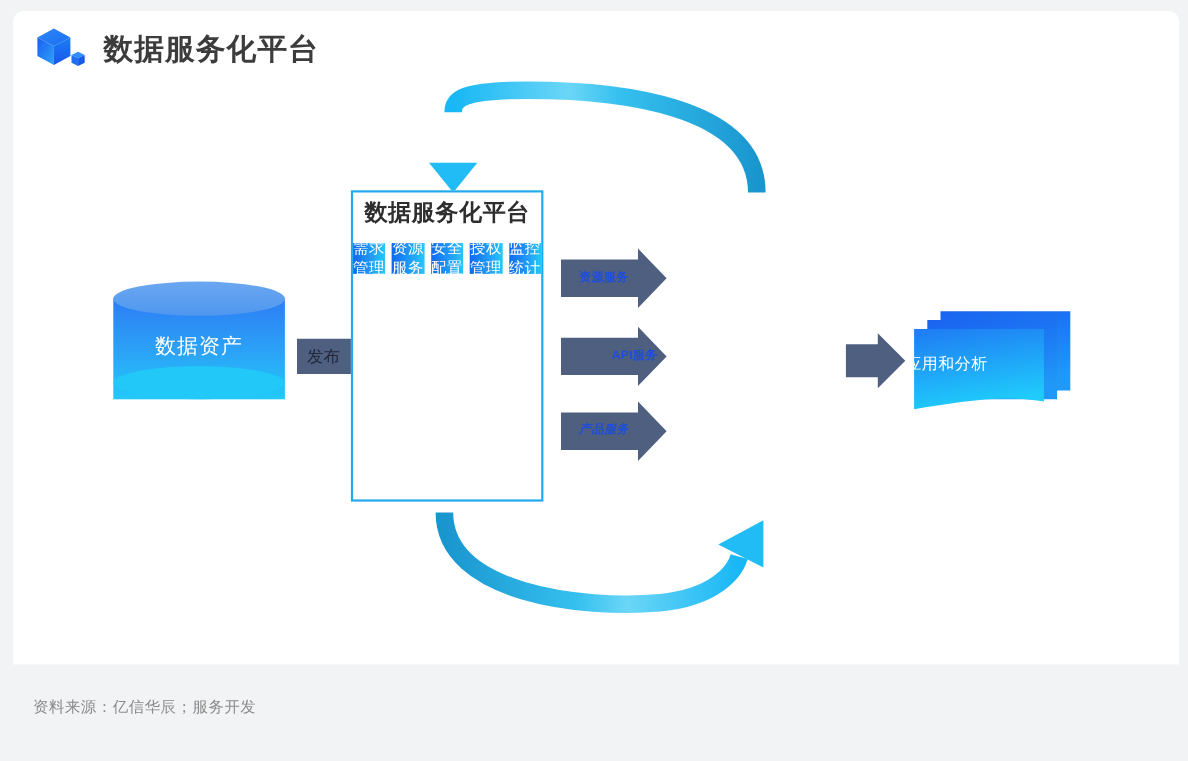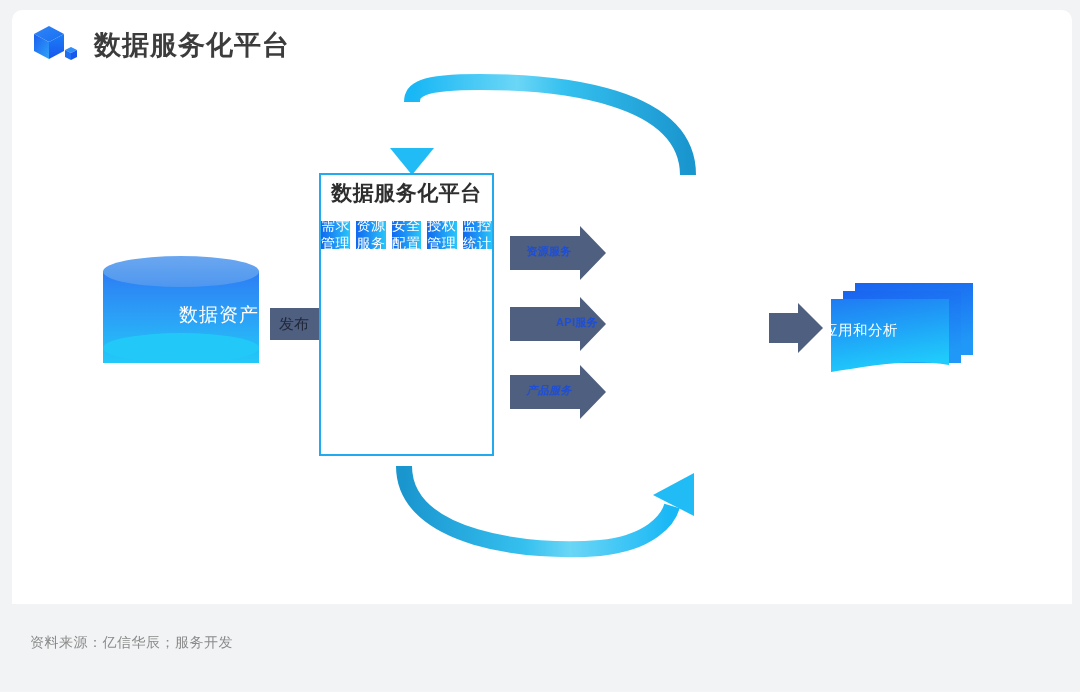--- a/index.html
+++ b/index.html
@@ -56,21 +56,21 @@
     background: #22c9f8;
   }
   #cyl-top {
     position: absolute; left: 0; top: 0px;
     width: 156px; height: 31px;
     border-radius: 50%;
     background: linear-gradient(180deg, #6ba7f0 0%, #4e97ef 100%);
   }
   #cyl-label {
     position: absolute; left: 0; top: 46px;
-    width: 156px; text-align: right;
+    width: 156px; text-align: center;
     color: #ffffff; font-size: 19px; font-weight: 500;
     letter-spacing: 1px;
   }
   
   .slate-arrow-wrap { position: absolute; }
   .slate-arrow-label {
     position: absolute; left: 0; top: 0; width: 100%; height: 100%;
     display: flex; align-items: center;
     color: #1f2a3c; font-size: 15px; font-weight: 500;
     padding-left: 10px;

